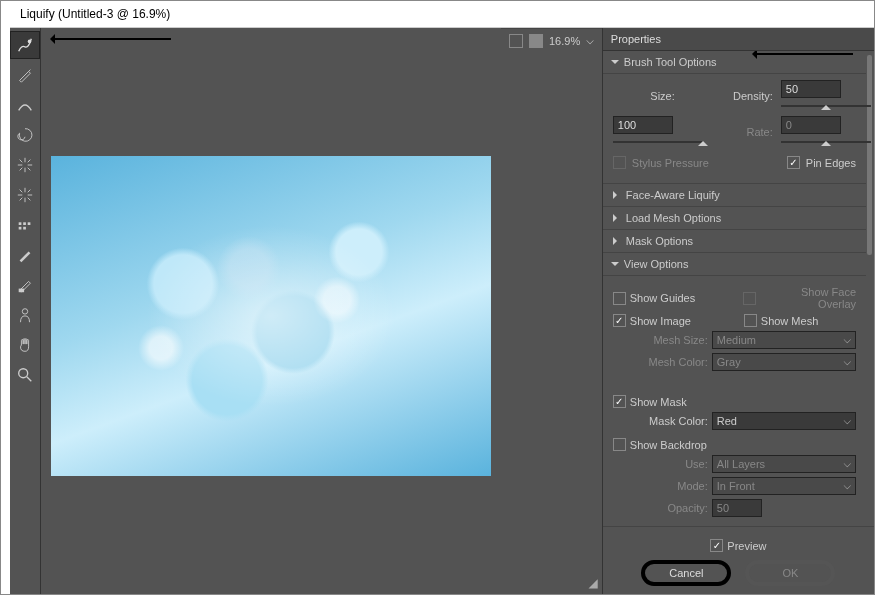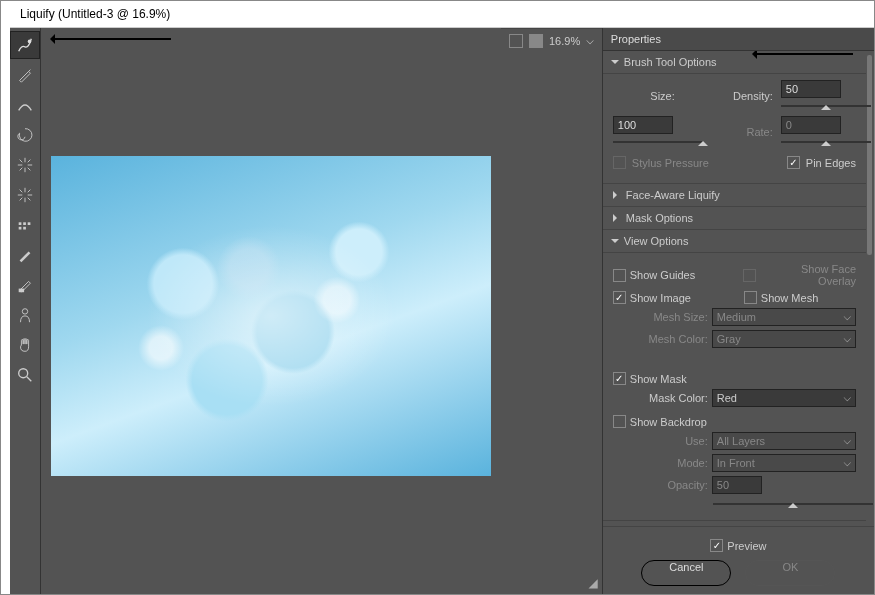--- a/index.html
+++ b/index.html
@@ -41,21 +41,21 @@
 .cb { width:13px; height:13px; border:1px solid #888; display:inline-flex; align-items:center; justify-content:center; cursor:pointer; }
 .cb.checked::after { content:'✓'; font-size:10px; color:#fff; line-height:1; }
 .cb.dim { border-color:#666; }
 .sel { height:18px; background:#3a3a3a; border:1px solid #222; color:#ccc; font-size:11px; padding:0 16px 0 4px; position:relative; flex:1; display:flex; align-items:center; }
 .sel::after { content:'⌵'; position:absolute; right:4px; font-size:10px; color:#aaa; }
 .sel.dim { color:#888; background:#494949; }
 .brush-grid { display:grid; grid-template-columns: 62px 90px 62px 90px; gap:4px 8px; align-items:center; }
 .brush-cell { display:flex; flex-direction:column; align-items:flex-start; }
 .footer { padding: 8px 10px; border-top:1px solid #444; }
 .btnrow { display:flex; justify-content:center; gap:14px; margin-top:8px; }
-.btn { width:90px; height:26px; border:1px solid #000000; border-radius:13px; display:flex; justify-content:center; font-size:11px; color:#ddd; cursor:pointer; background:#535353; }
+.btn { width:90px; height:26px; border:4px solid #000000; border-radius:13px; display:flex; align-items:center; justify-content:center; font-size:11px; color:#ddd; cursor:pointer; background:#535353; }
 .btn.dim { color:#888; border-color:#555; }
 .arrow2 { position:absolute; top:2px; left:150px; width:100px; height:2px; background:#000; }
 .arrow2::before { content:''; position:absolute; left:-6px; top:-4px; border:5px solid transparent; border-right-color:#000; }
 .scrollbar { position:absolute; top:4px; right:2px; width:5px; height:200px; background:#777; border-radius:2px; }
 </style>
 </head>
 <body>
 
 <div class="window">
   <div class="titlebar">Liquify (Untitled-3 @ 16.9%)</div>
@@ -199,20 +199,24 @@
               </div>
             </div>
           </div>
 
           <div class="section-head">
             <div class="tri closed"></div>
             <span>Face-Aware Liquify</span>
           </div>
           <div class="section-head">
             <div class="tri closed"></div>
+            <span>Load Mesh Options</span>
+          </div>
+          <div class="section-head">
+            <div class="tri closed"></div>
             <span>Mask Options</span>
           </div>
 
           <div class="section-head">
             <div class="tri open"></div>
             <span>View Options</span>
           </div>
           <div class="section-body">
             <div class="row">
               <div class="cb"></div>

